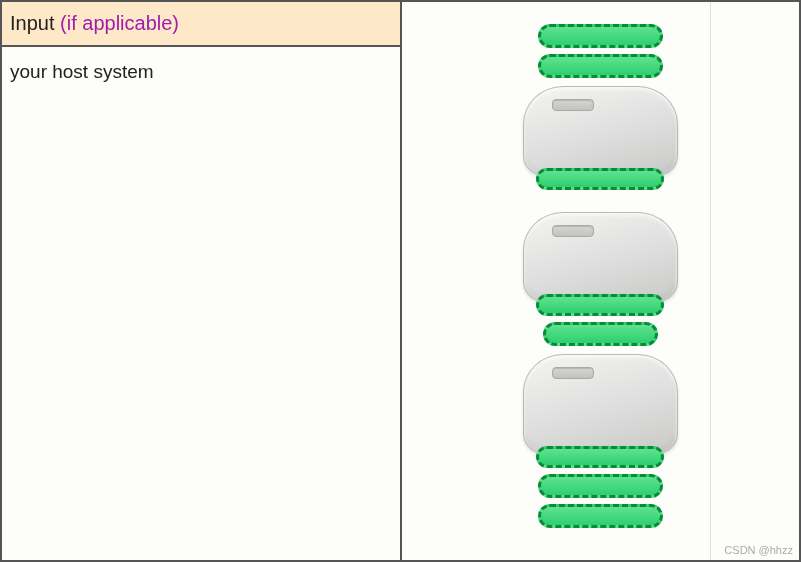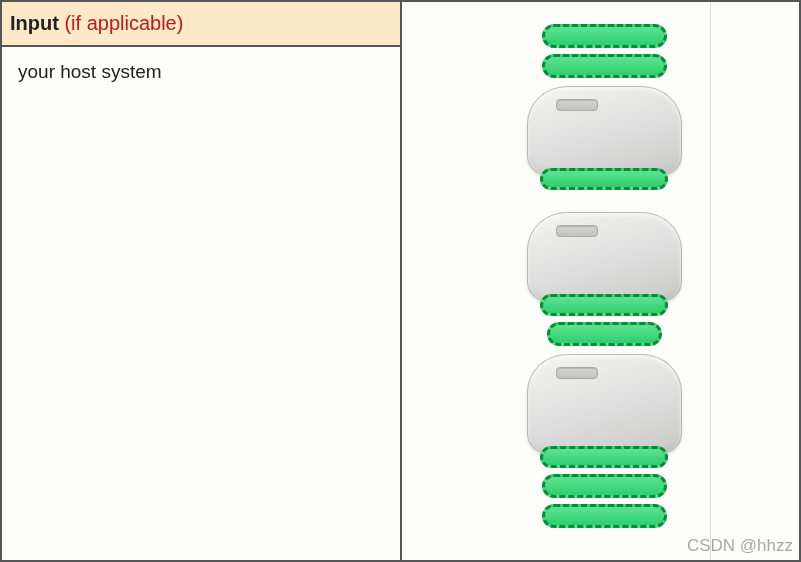--- a/index.html
+++ b/index.html
@@ -23,25 +23,25 @@
     flex-direction: column;
   }
   .col-left { border-right: 2px solid #555; }
   .header {
     background: #fde8c8;
     border-bottom: 2px solid #555;
     padding: 10px 8px;
     font-size: 20px;
     color: #222;
   }
-  .header b { font-weight: 700; }
-  .header span { font-weight: 400; color: #b91c1c; }
+  .header b { font-weight: 400; }
+  .header span { font-weight: 400; color: #a21caf; }
   .body {
     flex: 1;
-    padding: 14px 8px 8px 16px;
+    padding: 14px 8px 8px 8px;
     font-size: 19px;
     color: #222;
     position: relative;
     overflow: hidden;
   }
 
   
   .gfx-stack {
     display: flex;
     flex-direction: column;
@@ -105,21 +105,21 @@
     right: 88px;
     bottom: 0;
     width: 1px;
     background: rgba(0,0,0,0.12);
   }
 
   .watermark {
     position: absolute;
     right: 8px;
     bottom: 6px;
-    font-size: 17px;
+    font-size: 11px;
     color: rgba(0,0,0,0.35);
     font-family: Arial, sans-serif;
   }
 </style>
 </head>
 <body>
 
 <div class="table">
 
   <div class="col col-left">

